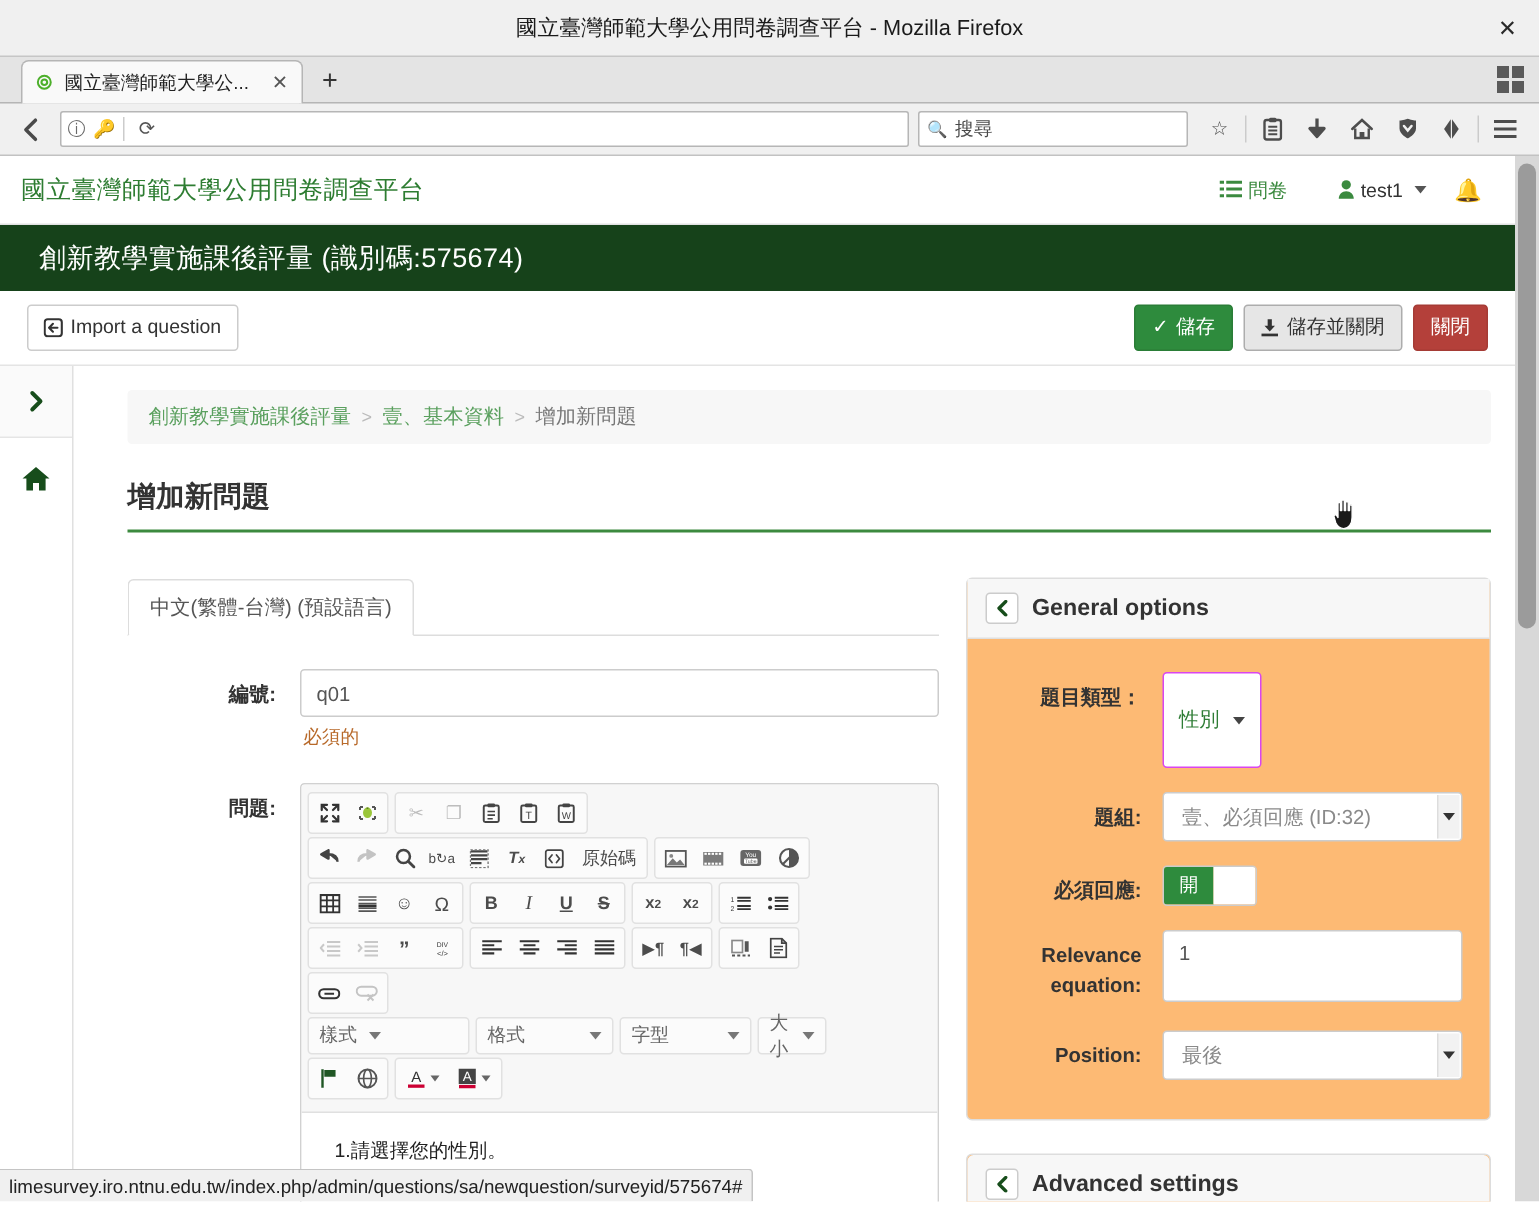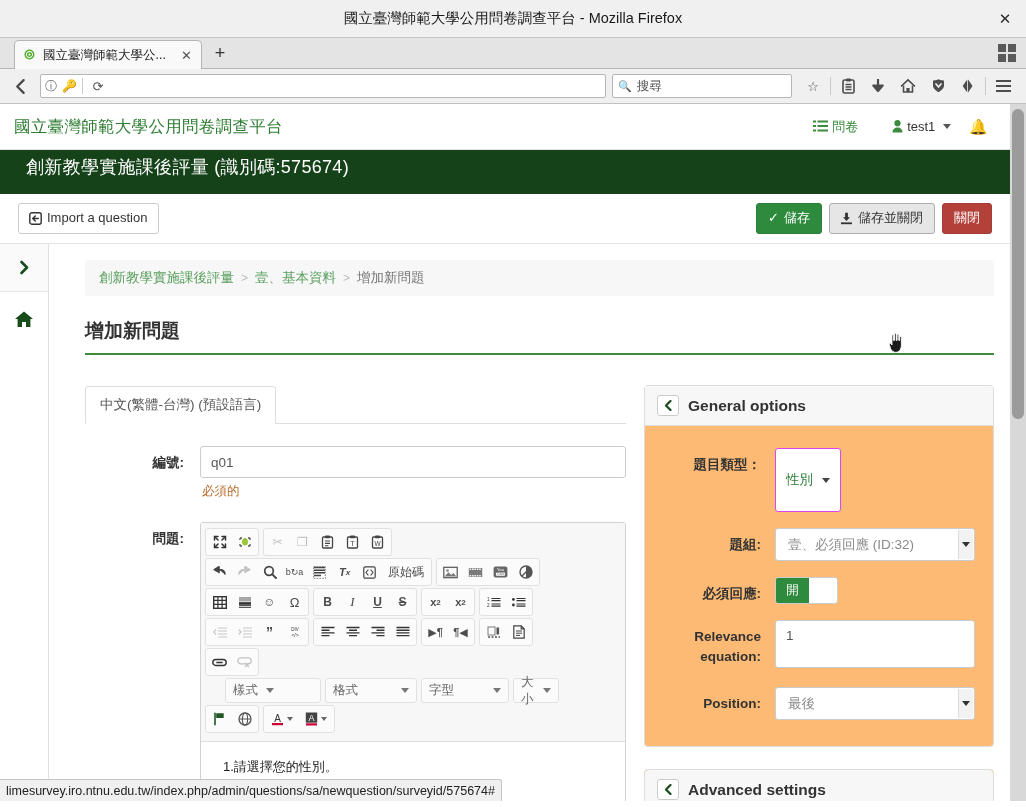--- a/index.html
+++ b/index.html
@@ -100,21 +100,21 @@
   .hdr-item {
     display:flex; align-items:center; gap:4px; color:#3b8a3f; font-size:13px;
     padding:4px 6px;
   }
   .hdr-item .caret { border-left:4px solid transparent;border-right:4px solid transparent;border-top:5px solid #555; margin-left:4px;}
   .hdr-dark { color:#333; }
   .bell { color:#444; font-size:15px; padding:4px 8px; }
 
   .survey-bar {
     background:#16421a; color:#fff; height:44px;
-    display:flex; align-items:flex-start; padding:5px 26px;
+    display:flex; align-items:center; padding:5px 26px;
     font-size:18px; letter-spacing:.3px;
   }
 
   .toolbar-row {
     height:50px; background:#fff; border-bottom:1px solid #e4e4e4;
     display:flex; align-items:center; padding:0 18px;
   }
   .btn {
     border-radius:3px; font-size:13px; padding:7px 11px; display:inline-flex;
     align-items:center; gap:5px; border:1px solid transparent; line-height:1.1;
@@ -709,21 +709,21 @@
                         <div class="cke-btn dim">
                           <svg width="15" height="12" viewBox="0 0 15 12">
                               <rect x="0.8" y="1.8" width="13.4" height="6" rx="3" fill="none" stroke="#c4c4c4" stroke-width="1.3"></rect>
                               <path d="M8 7 L12 11 M12 7 L8 11" stroke="#c4c4c4" stroke-width="1.3"></path>
                             </svg>
                         </div>
                       </div>
                     </div>
 
                     <div class="cke-row">
-                      <div class="cke-combo" style="width:96px;margin-left:20px;">
+                      <div class="cke-combo" style="width:108px;">
                         <span>樣式</span>
                           <i class="cc"></i>
                       </div>
                       <div class="cke-combo" style="width:92px;justify-content:space-between;">
                         <span>格式</span>
                           <i class="cc"></i>
                       </div>
                       <div class="cke-combo" style="width:88px;justify-content:space-between;">
                         <span>字型</span>
                           <i class="cc"></i>

